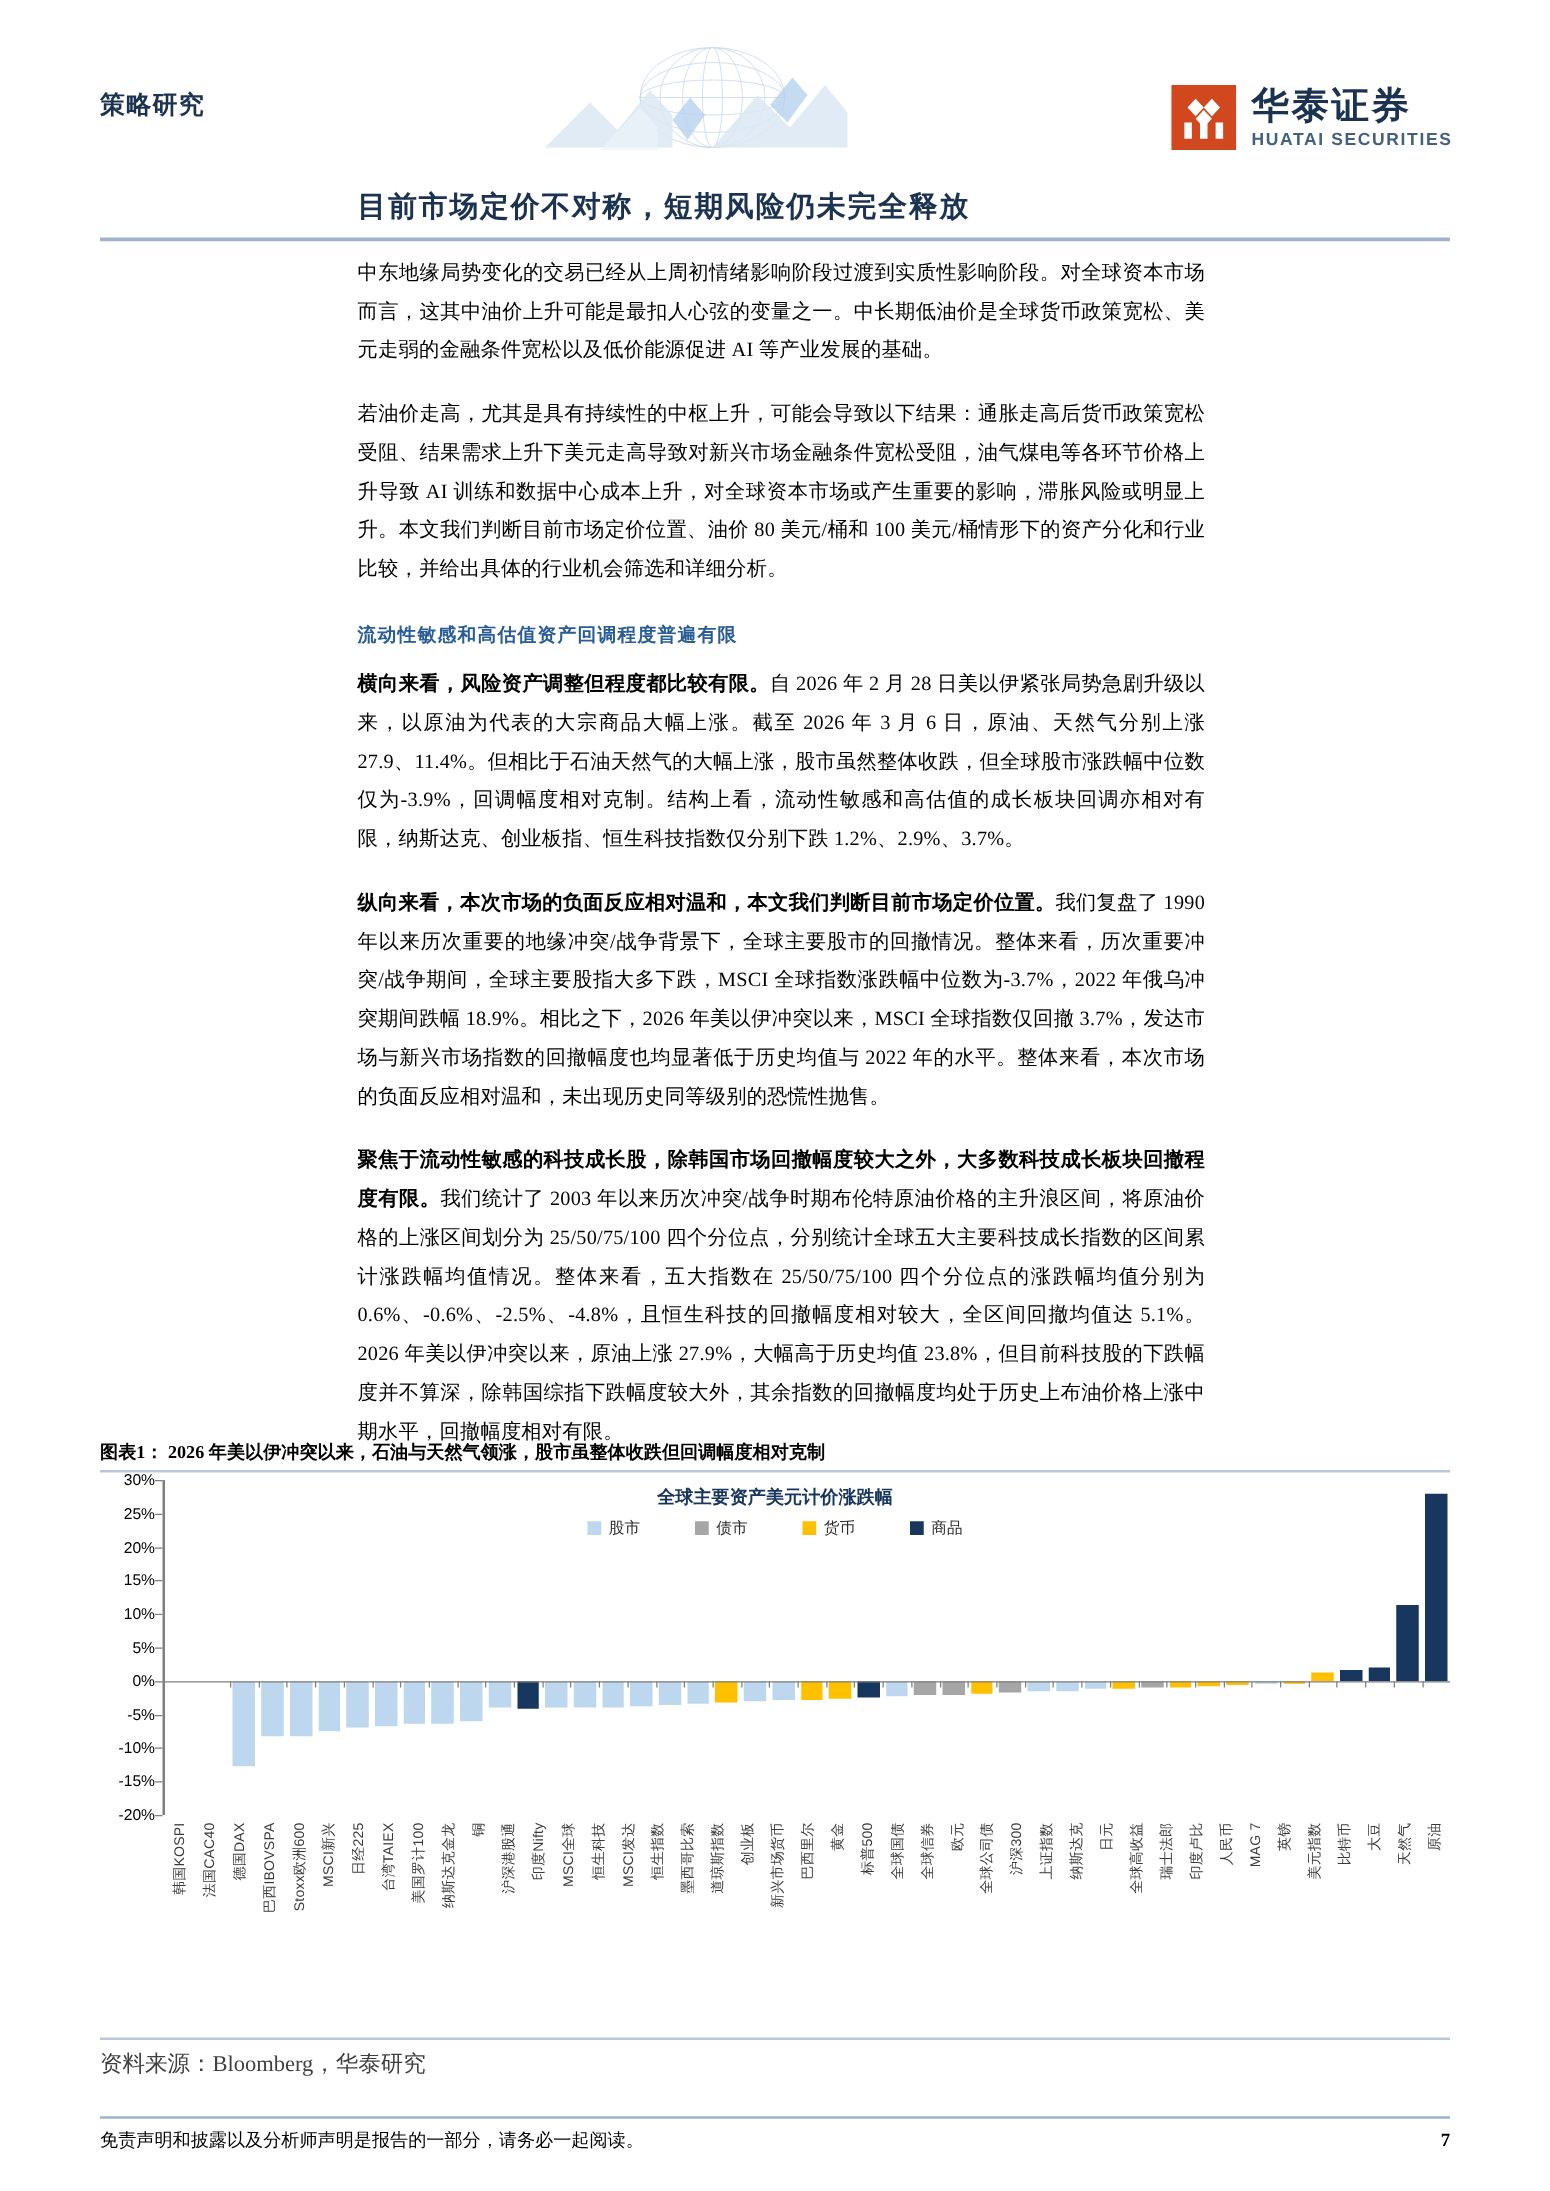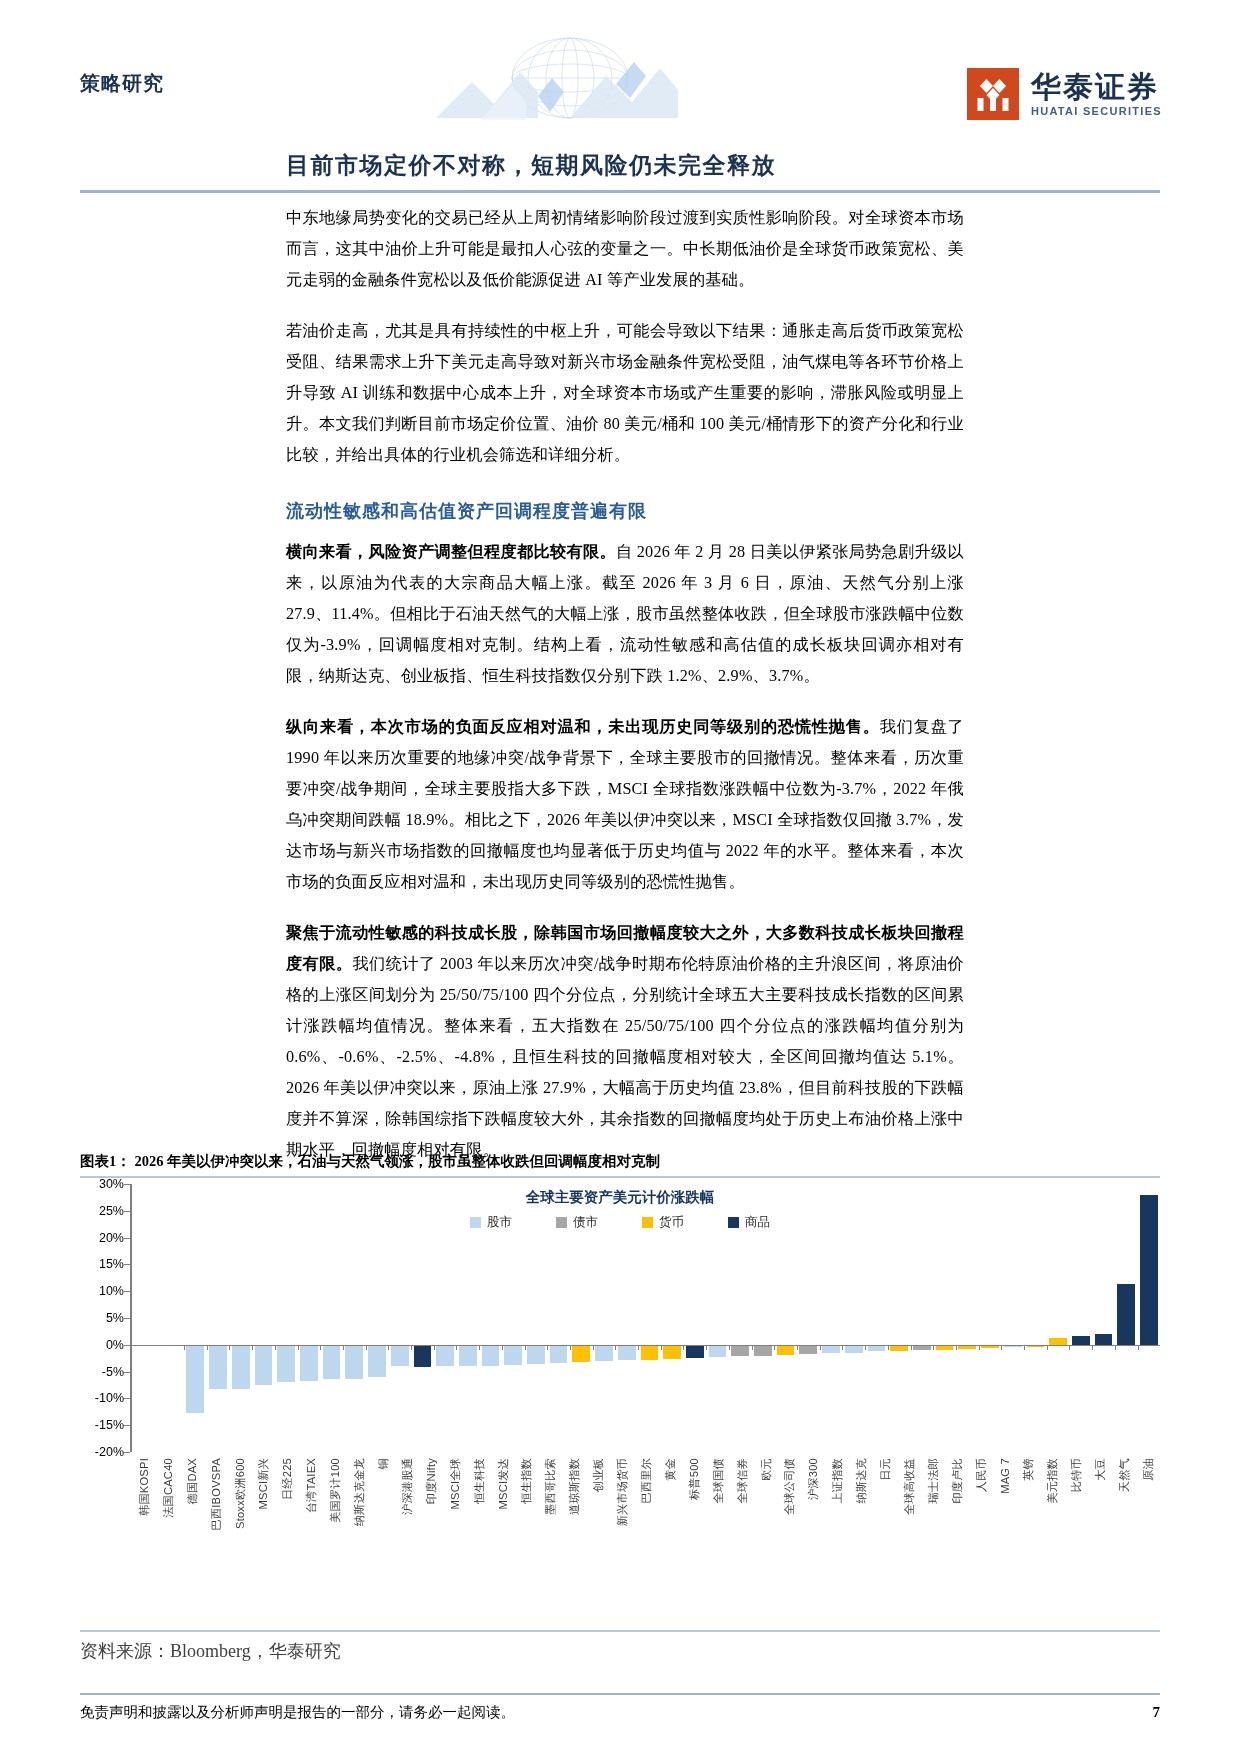--- a/index.html
+++ b/index.html
@@ -29,37 +29,37 @@
   }
   .brand { position: absolute; right: 78px; top: 8px; display: flex; align-items: center; gap: 12px; }
   .brand-mark { width: 52px; height: 52px; position: relative; }
   .brand-text { display: flex; flex-direction: column; justify-content: center; }
   .brand-cn {
     font-family: "Liberation Sans", sans-serif;
     font-weight: bold; font-size: 30px; color: #1b3250; letter-spacing: 2px; line-height: 1.05;
   }
   .brand-en {
     font-family: "Liberation Sans", sans-serif;
-    font-weight: bold; font-size: 11px; color: #44607f; letter-spacing: 1.3px; margin-top: 3px;
+    font-weight: bold; font-size: 14px; color: #44607f; letter-spacing: 1.3px; margin-top: 3px;
   }
   .header-rule {
     position: absolute; left: 80px; top: 130px; width: 1080px; height: 3px;
     background: #9fb3cc;
   }
 
   
   .content { position: absolute; left: 286px; top: 150px; width: 678px; }
   h1.title {
     font-family: "Liberation Serif", serif;
     font-size: 23px; font-weight: bold; color: #1b3250;
     margin: 0 0 22px 0; letter-spacing: 1.5px;
   }
   h2.subtitle {
     font-family: "Liberation Serif", serif;
-    font-size: 18px; font-weight: bold; color: #2a5c96;
+    font-size: 15px; font-weight: bold; color: #2a5c96;
     margin: 28px 0 14px 0; letter-spacing: 1px;
   }
   p.para {
     font-size: 16.2px; line-height: 31px; margin: 0 0 20px 0;
     text-align: justify; text-justify: inter-ideograph;
     letter-spacing: .2px;
   }
   p.para b { font-weight: bold; }
 
   
@@ -212,21 +212,21 @@
 
   <div class="content">
     <h1 class="title">目前市场定价不对称，短期风险仍未完全释放</h1>
 
     <p class="para">中东地缘局势变化的交易已经从上周初情绪影响阶段过渡到实质性影响阶段。对全球资本市场而言，这其中油价上升可能是最扣人心弦的变量之一。中长期低油价是全球货币政策宽松、美元走弱的金融条件宽松以及低价能源促进 AI 等产业发展的基础。</p>
     <p class="para">若油价走高，尤其是具有持续性的中枢上升，可能会导致以下结果：通胀走高后货币政策宽松受阻、结果需求上升下美元走高导致对新兴市场金融条件宽松受阻，油气煤电等各环节价格上升导致 AI 训练和数据中心成本上升，对全球资本市场或产生重要的影响，滞胀风险或明显上升。本文我们判断目前市场定价位置、油价 80 美元/桶和 100 美元/桶情形下的资产分化和行业比较，并给出具体的行业机会筛选和详细分析。</p>
 
     <h2 class="subtitle">流动性敏感和高估值资产回调程度普遍有限</h2>
 
     <p class="para"><b>横向来看，风险资产调整但程度都比较有限。</b><span>自 2026 年 2 月 28 日美以伊紧张局势急剧升级以来，以原油为代表的大宗商品大幅上涨。截至 2026 年 3 月 6 日，原油、天然气分别上涨 27.9、11.4%。但相比于石油天然气的大幅上涨，股市虽然整体收跌，但全球股市涨跌幅中位数仅为-3.9%，回调幅度相对克制。结构上看，流动性敏感和高估值的成长板块回调亦相对有限，纳斯达克、创业板指、恒生科技指数仅分别下跌 1.2%、2.9%、3.7%。</span></p>
-    <p class="para"><b>纵向来看，本次市场的负面反应相对温和，未出现历史同等级别的恐慌性抛售。</b><span>我们复盘了 1990 年以来历次重要的地缘冲突/战争背景下，全球主要股市的回撤情况。整体来看，历次重要冲突/战争期间，全球主要股指大多下跌，MSCI 全球指数涨跌幅中位数为-3.7%，2022 年俄乌冲突期间跌幅 18.9%。相比之下，2026 年美以伊冲突以来，MSCI 全球指数仅回撤 3.7%，发达市场与新兴市场指数的回撤幅度也均显著低于历史均值与 2022 年的水平。整体来看，本次市场的负面反应相对温和，未出现历史同等级别的恐慌性抛售。</span></p>
+    <p class="para"><b>纵向来看，本次市场的负面反应相对温和，本文我们判断目前市场定价位置。</b><span>我们复盘了 1990 年以来历次重要的地缘冲突/战争背景下，全球主要股市的回撤情况。整体来看，历次重要冲突/战争期间，全球主要股指大多下跌，MSCI 全球指数涨跌幅中位数为-3.7%，2022 年俄乌冲突期间跌幅 18.9%。相比之下，2026 年美以伊冲突以来，MSCI 全球指数仅回撤 3.7%，发达市场与新兴市场指数的回撤幅度也均显著低于历史均值与 2022 年的水平。整体来看，本次市场的负面反应相对温和，未出现历史同等级别的恐慌性抛售。</span></p>
     <p class="para"><b>聚焦于流动性敏感的科技成长股，除韩国市场回撤幅度较大之外，大多数科技成长板块回撤程度有限。</b><span>我们统计了 2003 年以来历次冲突/战争时期布伦特原油价格的主升浪区间，将原油价格的上涨区间划分为 25/50/75/100 四个分位点，分别统计全球五大主要科技成长指数的区间累计涨跌幅均值情况。整体来看，五大指数在 25/50/75/100 四个分位点的涨跌幅均值分别为 0.6%、-0.6%、-2.5%、-4.8%，且恒生科技的回撤幅度相对较大，全区间回撤均值达 5.1%。2026 年美以伊冲突以来，原油上涨 27.9%，大幅高于历史均值 23.8%，但目前科技股的下跌幅度并不算深，除韩国综指下跌幅度较大外，其余指数的回撤幅度均处于历史上布油价格上涨中期水平，回撤幅度相对有限。</span></p>
   </div>
 
   <div class="exhibit">
     <div class="exhibit-caption">图表1： 2026 年美以伊冲突以来，石油与天然气领涨，股市虽整体收跌但回调幅度相对克制</div>
     <div class="exhibit-rule"></div>
 
     <div class="chart-area">
       <div class="chart-title">全球主要资产美元计价涨跌幅</div>
       <div class="legend" id="legend">

